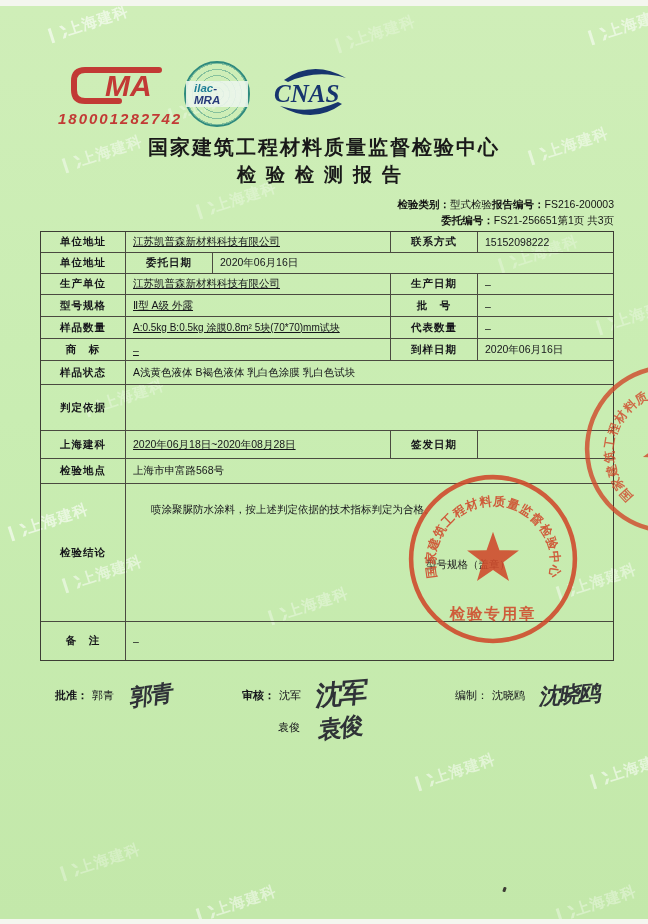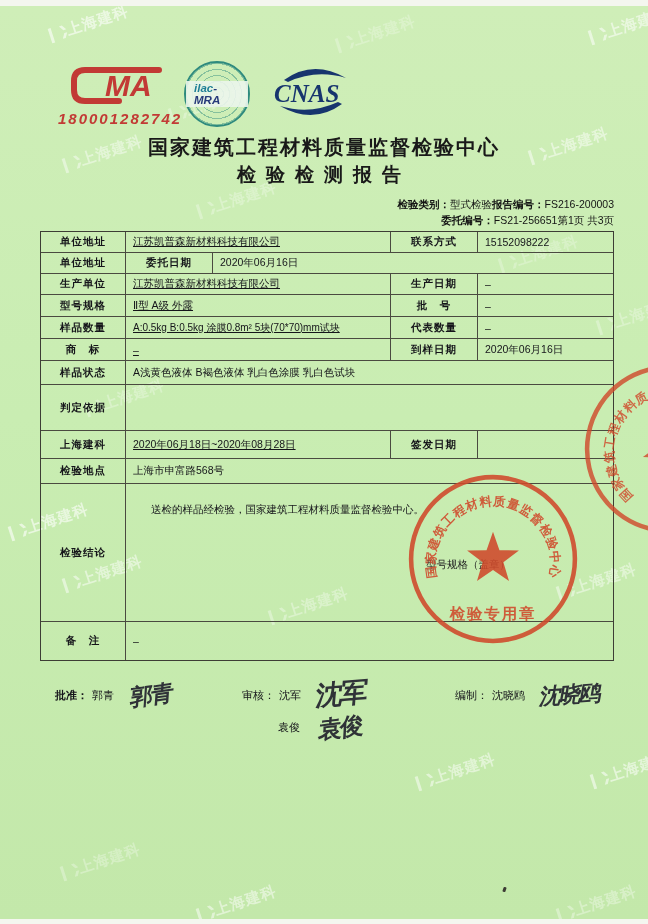--- a/index.html
+++ b/index.html
@@ -236,21 +236,21 @@
       <div class="c val">2020年06月18日~2020年08月28日</div>
       <div class="c lbl2">签发日期</div>
     </div>
     <div class="tr" style="height:24px">
       <div class="c lbl">检验地点</div>
       <div class="c valfull">上海市申富路568号</div>
     </div>
     <div class="tr" style="height:137px">
       <div class="c lbl">检验结论</div>
       <div class="c valfull concl-cell">
-        <div class="concl-text">送检的样品经检验，国家建筑工程材料质量监督检验中心。</div>
+        <div class="concl-text">喷涂聚脲防水涂料，按上述判定依据的技术指标判定为合格。</div>
         <div class="agency">型号规格（盖章）</div>
       </div>
     </div>
     <div class="tr" style="height:38px">
       <div class="c lbl">备　注</div>
       <div class="c valfull">–</div>
     </div>
   </div>
 
   <svg class="stamp" viewBox="0 0 200 200">
@@ -275,21 +275,21 @@
     </text>
     <polygon fill="#d0492b" points="100,70 107.1,90.3 128.5,90.7 111.4,103.7 117.6,124.3 100,112 82.4,124.3 88.6,103.7 71.5,90.7 92.9,90.3"></polygon>
     <text x="100" y="166" font-size="17" font-weight="bold" fill="#d0492b" text-anchor="middle" letter-spacing="2">检验专用章</text>
   </svg>
 
   <div class="signs">
     <span class="sg" style="left:55px;top:6px;font-weight:bold">批准：</span>
     <span class="sg" style="left:92px;top:6px">郭青</span>
     <span class="sg sig" style="left:130px;top:-2px;font-size:23px;transform:rotate(-8deg) skewX(-12deg)">郭青</span>
 
-    <span class="sg" style="left:242px;top:6px;font-weight:normal">审核：</span>
+    <span class="sg" style="left:242px;top:6px;font-weight:bold">审核：</span>
     <span class="sg" style="left:279px;top:6px">沈军</span>
     <span class="sg sig" style="left:316px;top:-6px;font-size:27px;transform:rotate(-5deg) skewX(-10deg)">沈军</span>
 
     <span class="sg" style="left:455px;top:6px;font-weight:normal">编制：</span>
     <span class="sg" style="left:492px;top:6px">沈晓鸥</span>
     <span class="sg sig" style="left:540px;top:-2px;font-size:22px;transform:rotate(-4deg) skewX(-14deg)">沈晓鸥</span>
 
     <span class="sg" style="left:278px;top:38px">袁俊</span>
     <span class="sg sig" style="left:318px;top:30px;font-size:24px;transform:rotate(-7deg) skewX(-10deg)">袁俊</span>
   </div>

